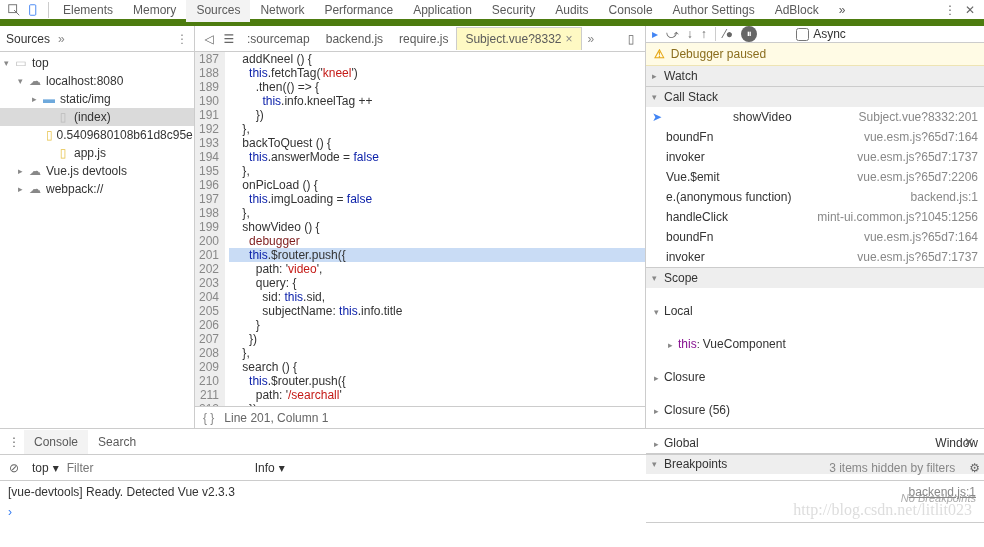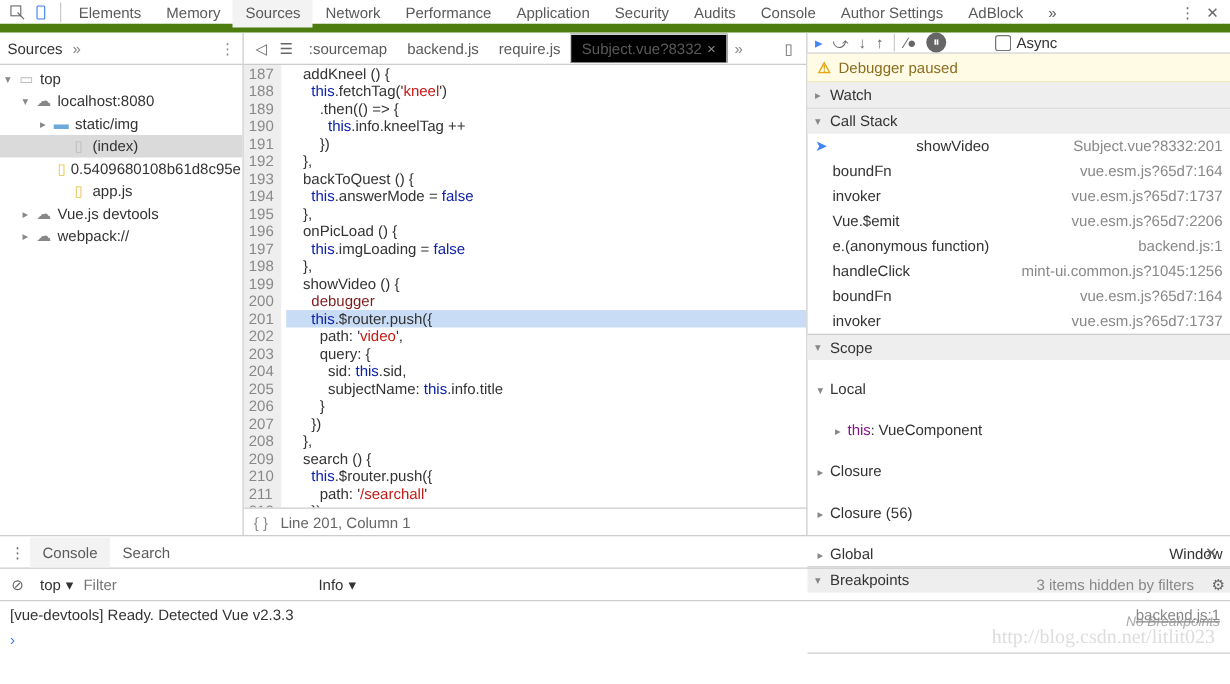--- a/index.html
+++ b/index.html
@@ -20,24 +20,24 @@
 .tree-item.selected { background: #dadada; }
 .disclosure { width: 10px; color: #888; font-size: 9px; display: inline-block; }
 .folder-icon, .file-icon, .cloud-icon { width: 14px; height: 14px; margin-right: 4px; display: inline-flex; align-items: center; justify-content: center; }
 .folder-icon { color: #6ea9dc; }
 .file-icon { color: #bbb; }
 .file-icon.yellow { color: #e6c24a; }
 .cloud-icon { color: #888; }
 .editor { flex: 1; display: flex; flex-direction: column; border-right: 1px solid #ccc; min-width: 0; }
 .editor-tabs { display: flex; align-items: center; height: 26px; border-bottom: 1px solid #ccc; padding: 0 4px; }
 .editor-tab { padding: 4px 8px; color: #5a5a5a; cursor: pointer; font-size: 12px; }
-.editor-tab.active { background: #000000; border: 1px solid #ccc; border-bottom: none; }
+.editor-tab.active { background: #fef9c3; border: 1px solid #ccc; border-bottom: none; }
 .close-x { margin-left: 4px; color: #888; }
 .code-area { display: flex; flex: 1; overflow: hidden; font-family: Menlo, Consolas, monospace; font-size: 11px; line-height: 14px; }
-.gutter { background: #eee; color: #888; text-align: left; padding: 0 6px 0 4px; user-select: none; }
+.gutter { background: #eee; color: #888; text-align: right; padding: 0 6px 0 4px; user-select: none; }
 .gutter div { height: 14px; }
 .code { flex: 1; white-space: pre; padding-left: 4px; }
 .code div { height: 14px; }
 .hl-current { background: #c9dcf5; display: inline-block; width: 100%; }
 .kw { color: #7f1d1d; }
 .str { color: #c41a16; }
 .this { color: #0d22aa; }
 .bool { color: #0d22aa; }
 .status-bar { height: 22px; border-top: 1px solid #ccc; display: flex; align-items: center; padding: 0 8px; color: #666; font-size: 11px; }
 .status-bar .curly { margin-right: 10px; color: #888; }

